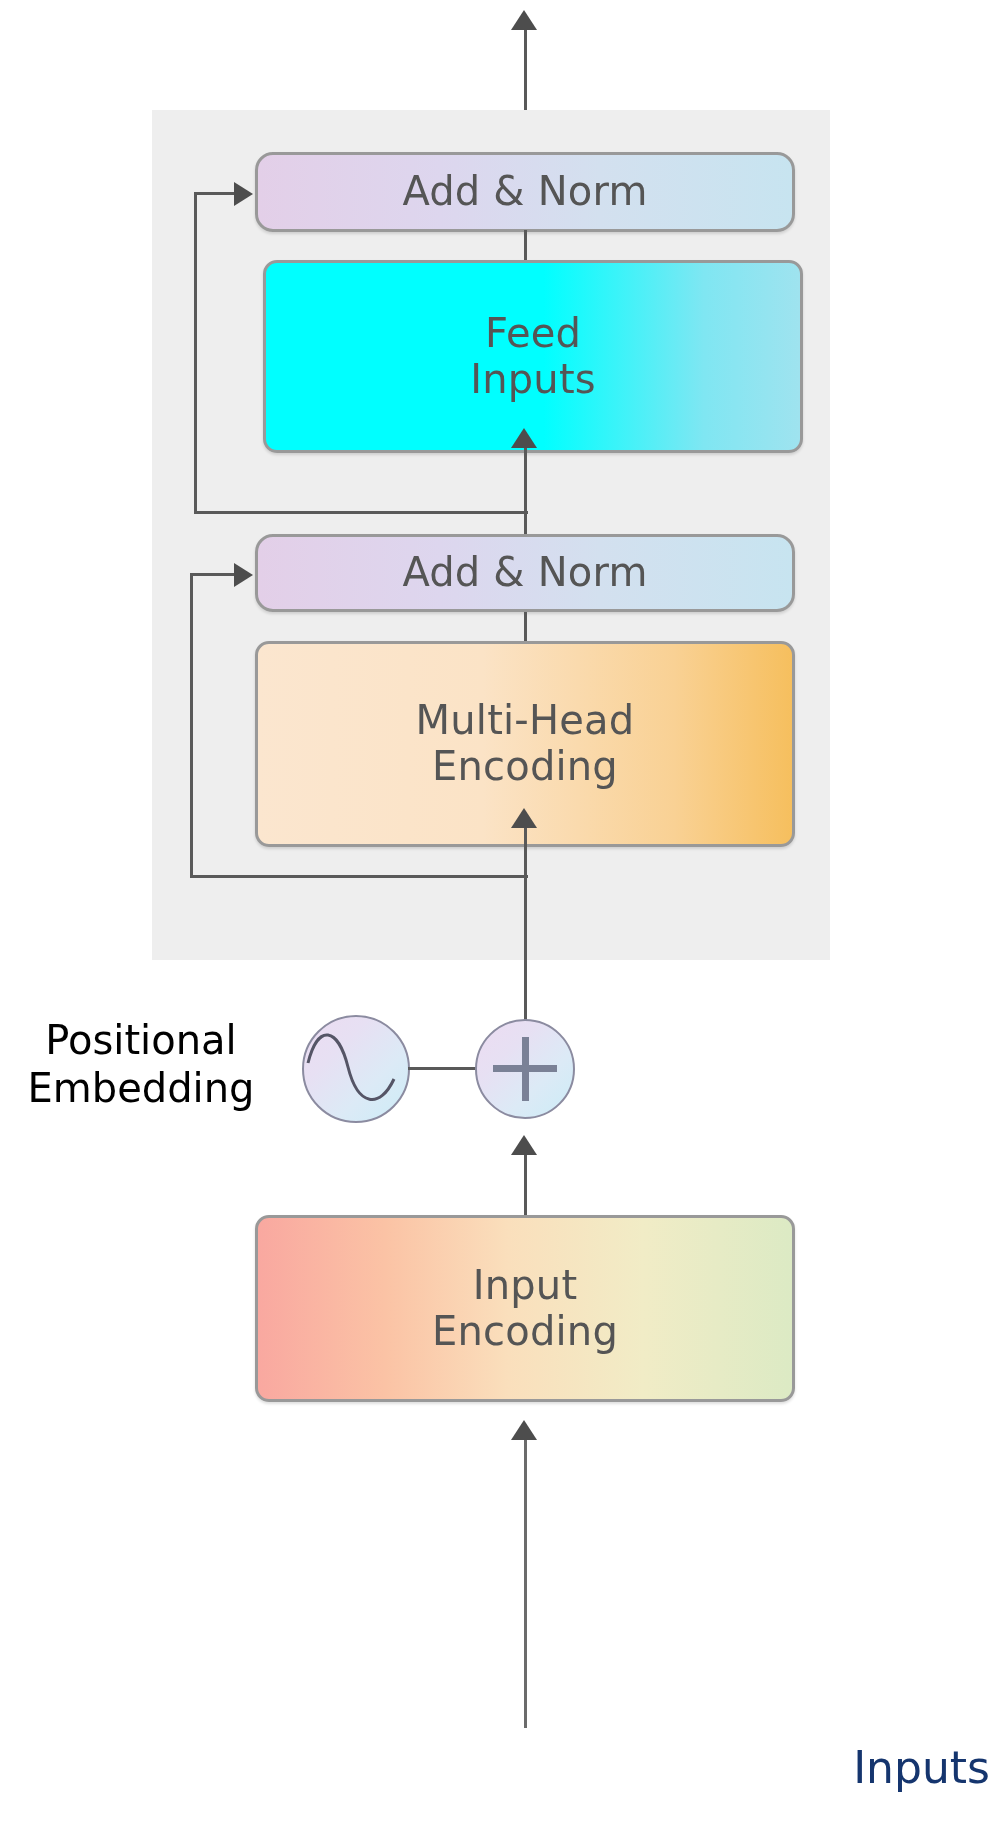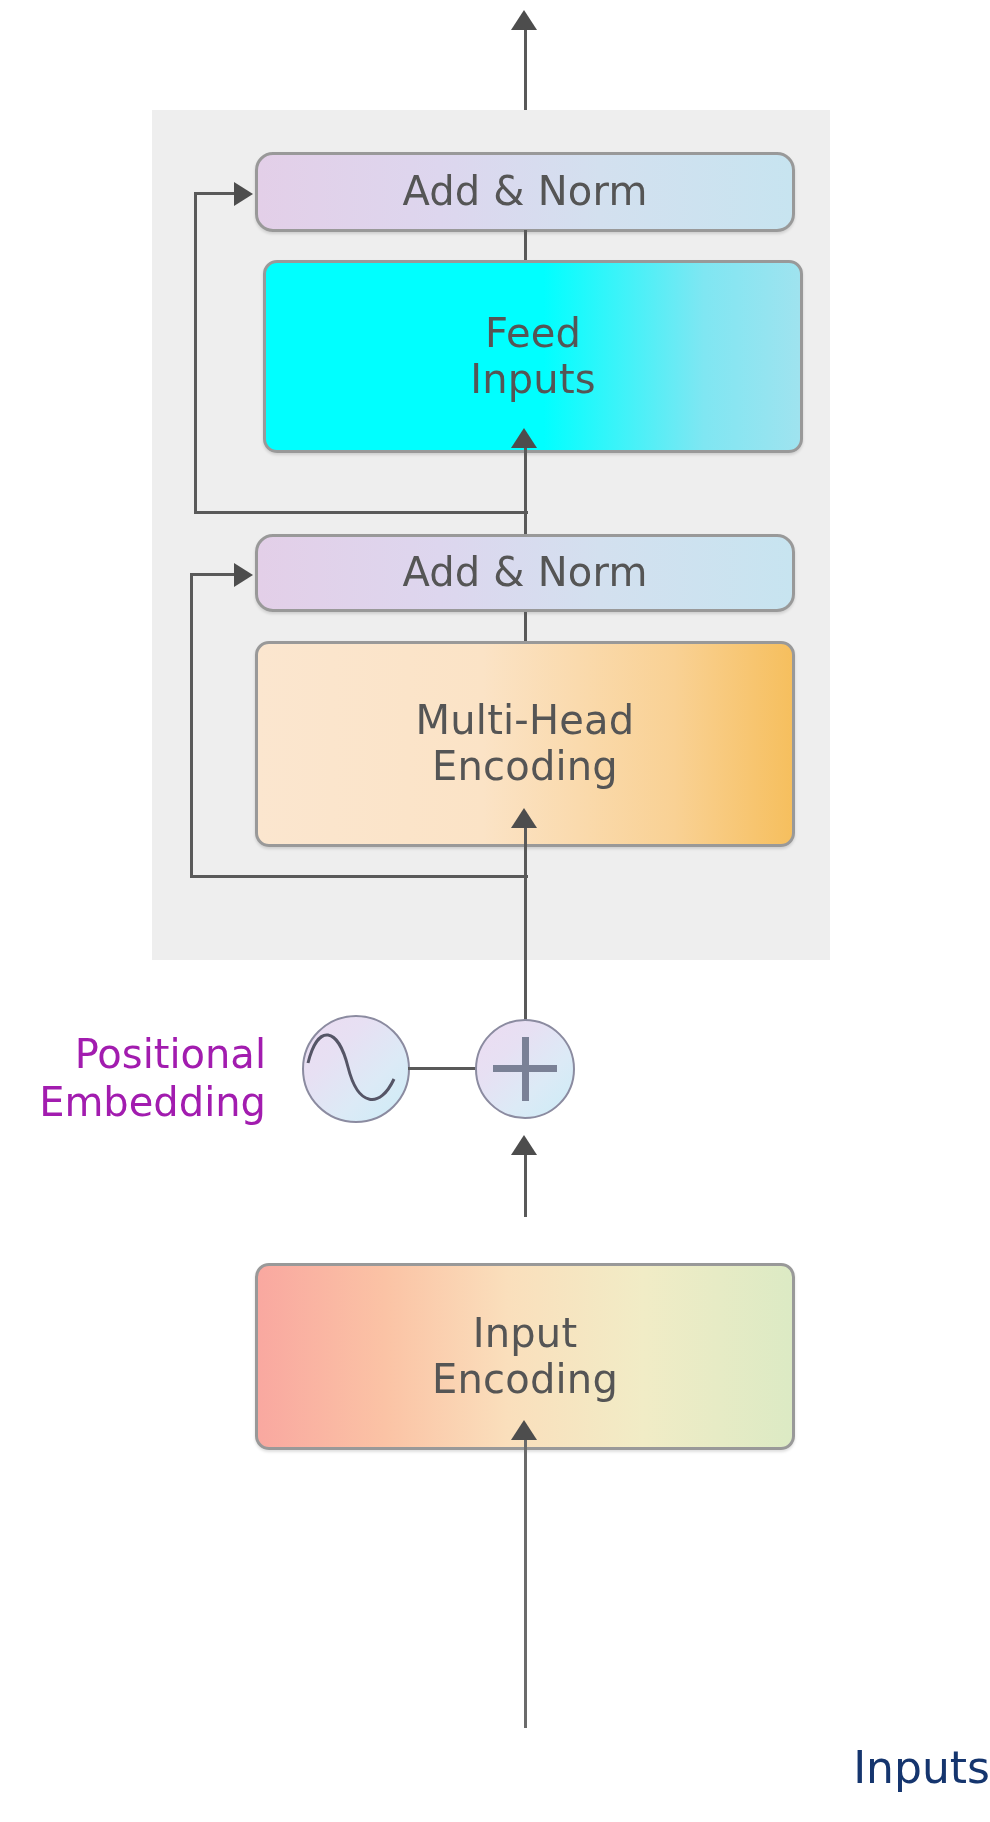--- a/index.html
+++ b/index.html
@@ -60,21 +60,20 @@
     border-radius: 18px;
     background: linear-gradient(90deg, #e3cfe8 0%, #ddd6ee 34%, #d3e0ef 64%, #c7e4f0 100%);
   }
   .block-attention {
     left: 255px; top: 641px; width: 540px; height: 206px;
     background: linear-gradient(90deg, #fbe6cf 0%, #fbe3c6 42%, #f9d194 78%, #f6bf5e 100%);
   }
   .block-embedding {
     left: 255px; top: 1215px; width: 540px; height: 187px;
     background: linear-gradient(90deg, #f9a8a0 0%, #fbc3a5 24%, #fadfbc 47%, #f1ecc6 72%, #dceac4 100%);
-    margin-top: 48px;
   }
 
   .block span { display: block; }
 
   
   .vline {
     position: absolute;
     width: 3px;
     background: #595959;
   }
@@ -100,26 +99,25 @@
     border-bottom: 12px solid transparent;
     border-left: 19px solid #4d4d4d;
   }
 
   
   .pe-label {
     position: absolute;
     left: 16px;
     top: 1016px;
     width: 250px;
-    color: #a21caf;
+    color: #000000;
     font-size: 40px;
     line-height: 1.2;
-    text-align: right;
-    font-family: "DejaVu Sans", sans-serif;
-    margin-top: 14px;
+    text-align: center;
+    font-family: "DejaVu Sans", sans-serif;
   }
   .pe-label span { display: block; }
 
   .circle {
     position: absolute;
     box-sizing: border-box;
     border-radius: 50%;
     border: 2px solid #8b8ba0;
     background: linear-gradient(135deg, #ecdcf2 0%, #e7e0f3 32%, #dceaf6 65%, #ccecf7 100%);
   }

